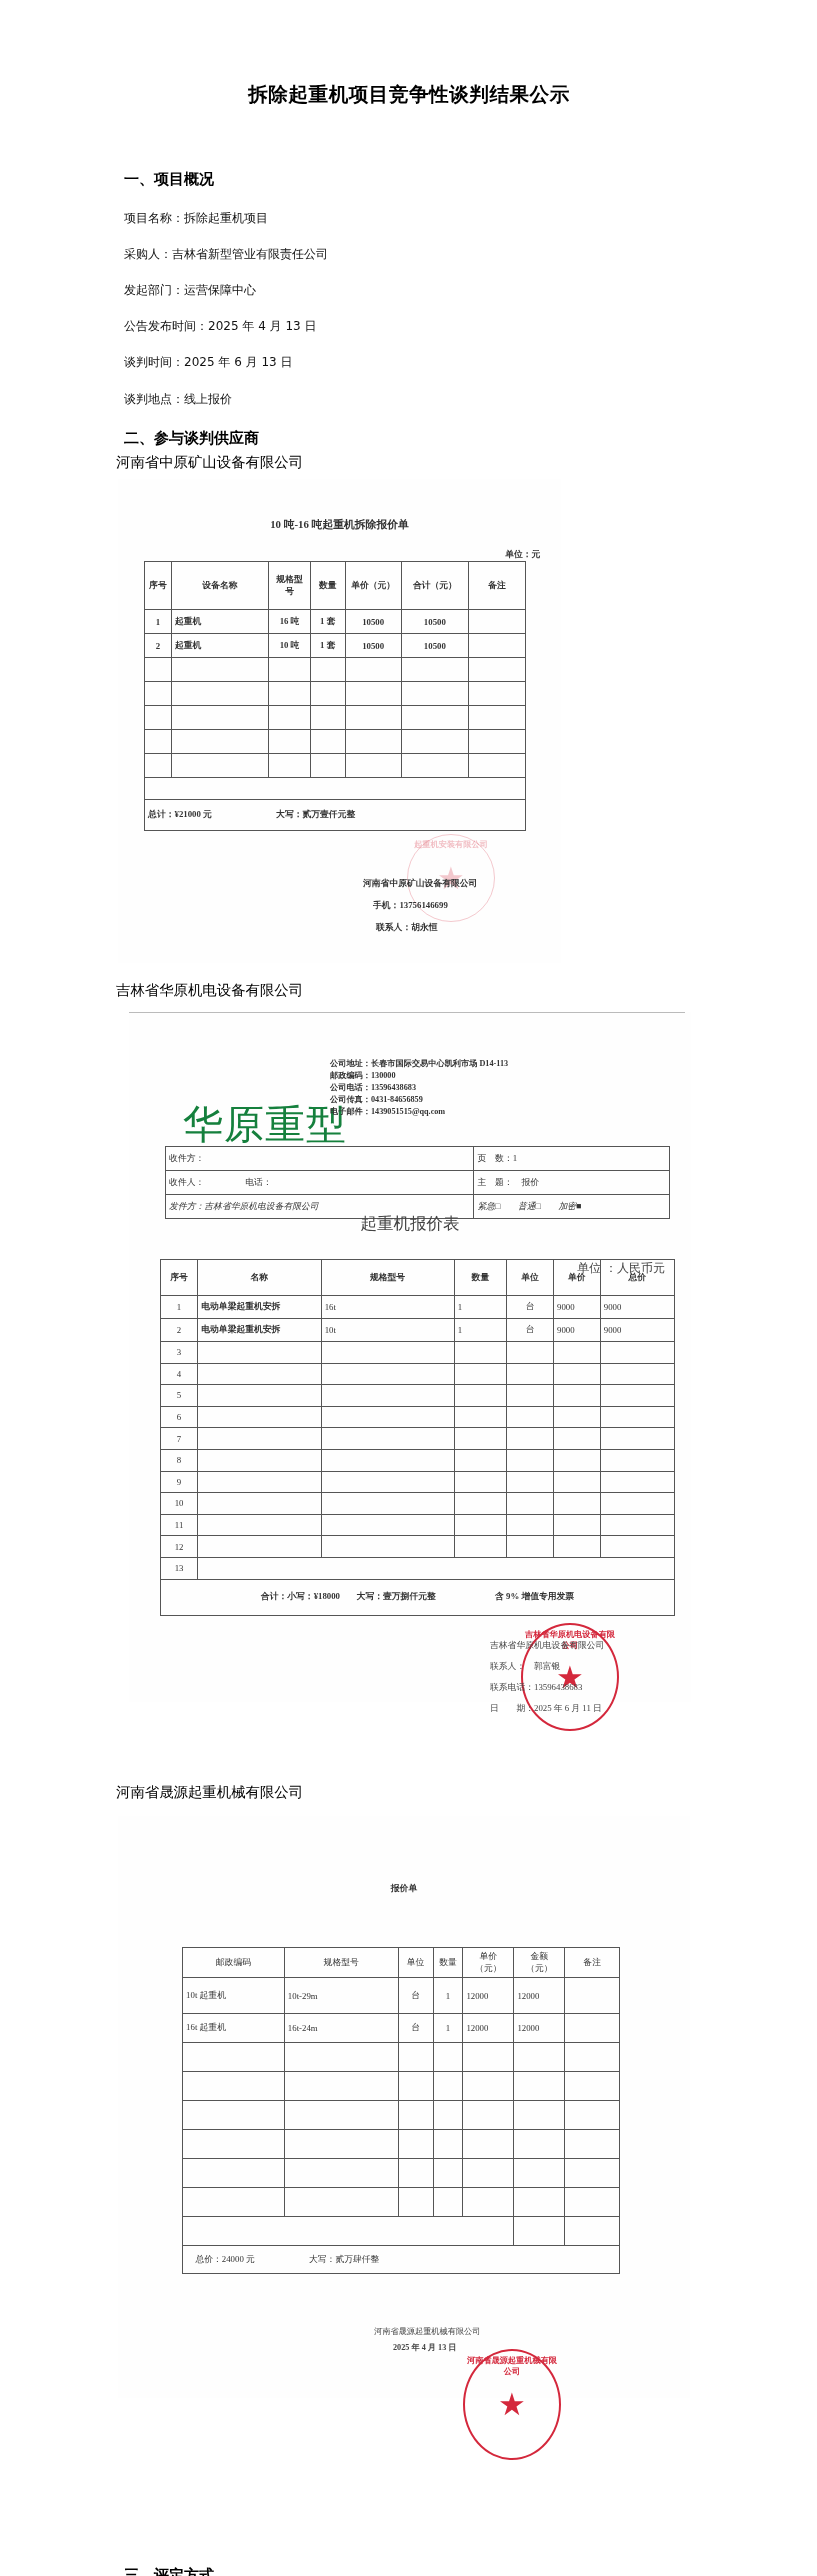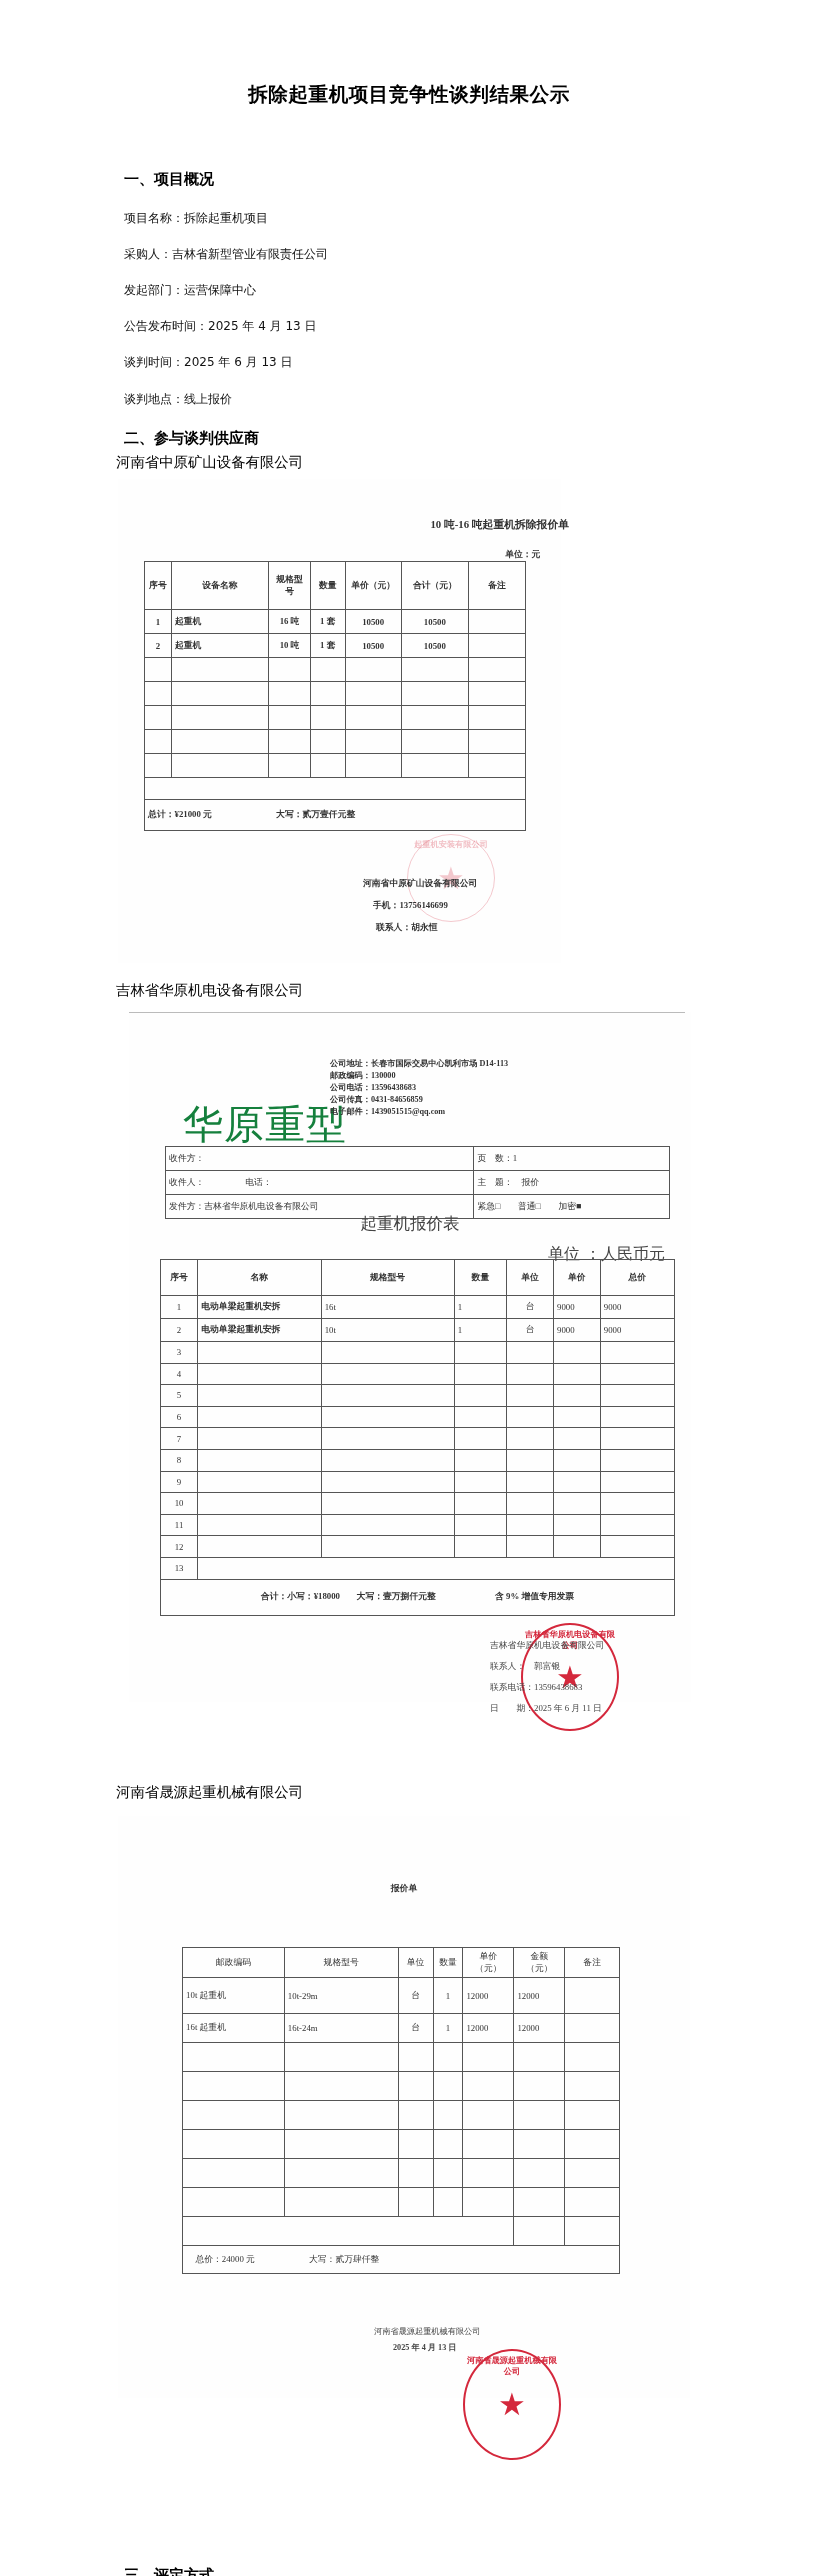--- a/index.html
+++ b/index.html
@@ -37,21 +37,21 @@
 <div class="abs p" style="top:246px;">采购人：吉林省新型管业有限责任公司</div>
 <div class="abs p" style="top:282px;">发起部门：运营保障中心</div>
 <div class="abs p" style="top:318px;">公告发布时间：2025 年 4 月 13 日</div>
 <div class="abs p" style="top:354px;">谈判时间：2025 年 6 月 13 日</div>
 <div class="abs p" style="top:391px;">谈判地点：线上报价</div>
 
 <div class="abs h2" style="top:429px;">二、参与谈判供应商</div>
 
 <div class="abs supplier-name" style="top:453px;">河南省中原矿山设备有限公司</div>
 <div class="abs scan" style="left:118px; top:479px; width:443px; height:484px;">
-  <div class="abs bold center" style="left:8px; width:443px; top:39px; font-size:10.8px;text-align:right;">10 吨-16 吨起重机拆除报价单</div>
+  <div class="abs bold center" style="left:0; width:443px; top:39px; font-size:10.8px;">10 吨-16 吨起重机拆除报价单</div>
   <div class="abs bold" style="right:20.6px; top:70px; font-size:8.8px;">单位：元</div>
   <table style="left:26px; top:82px; width:382px;">
     <colgroup>
         <col style="width:15.5px">
         <col style="width:58px">
         <col style="width:25px">
         <col style="width:20.6px">
         <col style="width:27px">
         <col style="width:40px">
         <col style="width:34px">
@@ -167,28 +167,28 @@
       </colgroup>
     <tbody>
         <tr style="height:24px;">
       <td>收件方：</td>
       <td>页　数：1</td>
     </tr>
     <tr style="height:24px;">
       <td><span>收件人：</span><span style="margin-left:41px;">电话：</span></td>
       <td>主　题：　报价</td>
     </tr>
-    <tr style="height:24px;">
+    <tr style="height:24px;font-style:italic;">
       <td>发件方：吉林省华原机电设备有限公司</td>
       <td>紧急□　　普通□　　加密■</td>
     </tr>
   </tbody>
     </table>
   <div class="abs center" style="left:0; width:562px; top:201px; font-size:16.5px; font-family:'DejaVu Sans', sans-serif; color:#444;">起重机报价表</div>
-  <div class="abs" style="right:26px; top:232px; font-size:16px; font-family:'DejaVu Sans', sans-serif; color:#444;">单位 ：人民币元</div>
+  <div class="abs" style="right:26px; top:248px; font-size:12px; font-family:'DejaVu Sans', sans-serif; color:#444;">单位 ：人民币元</div>
   <table style="left:31px; top:247px; width:515px;">
     <colgroup>
         <col style="width:31px">
         <col style="width:103px">
         <col style="width:111px">
         <col style="width:44px">
         <col style="width:39px">
         <col style="width:39px">
         <col style="width:62px">
       </colgroup>

